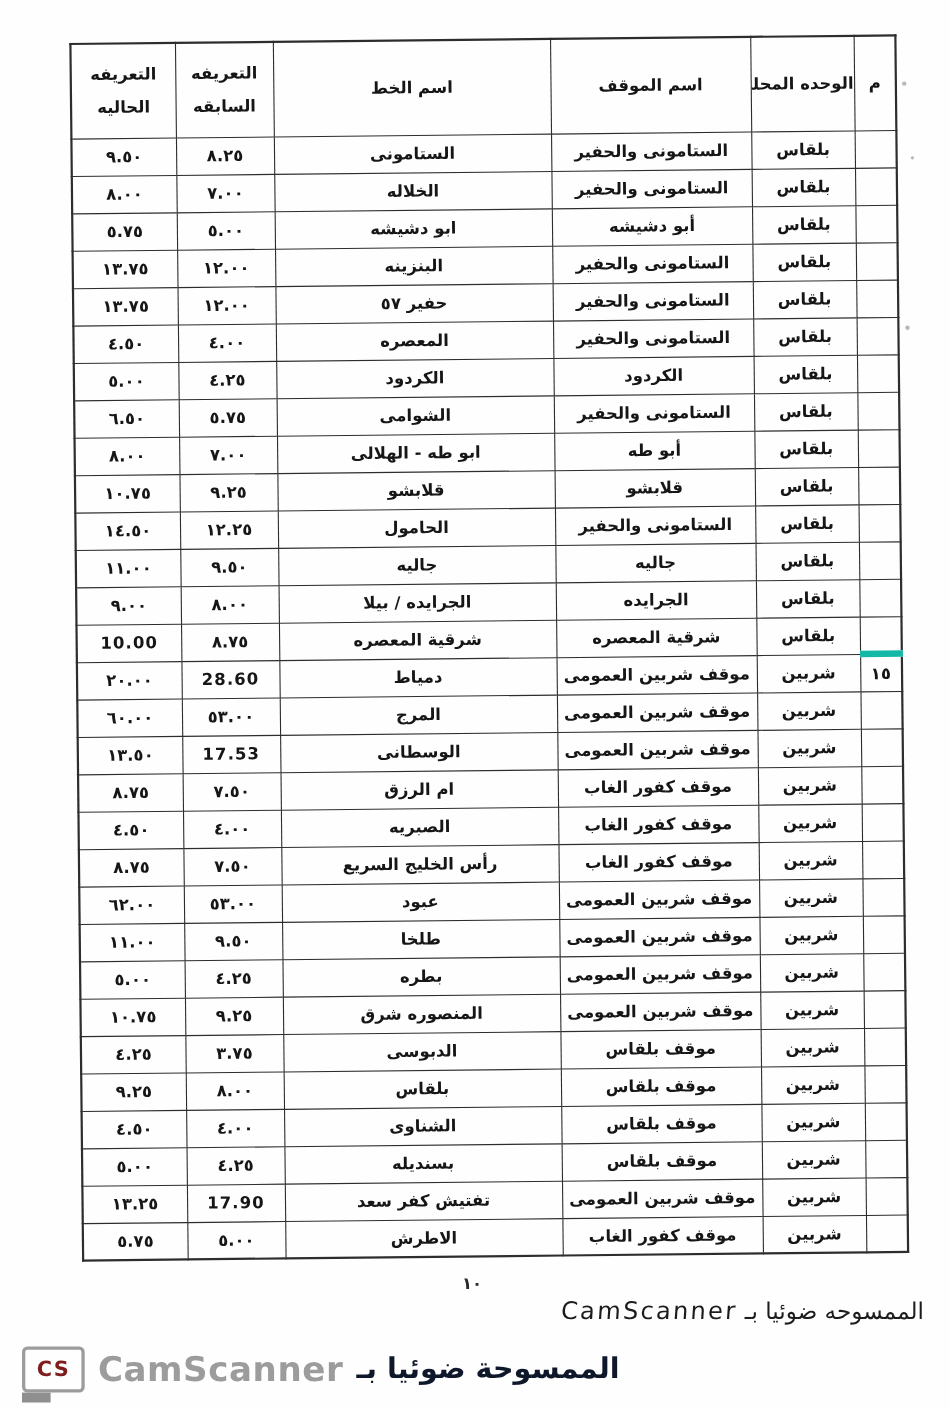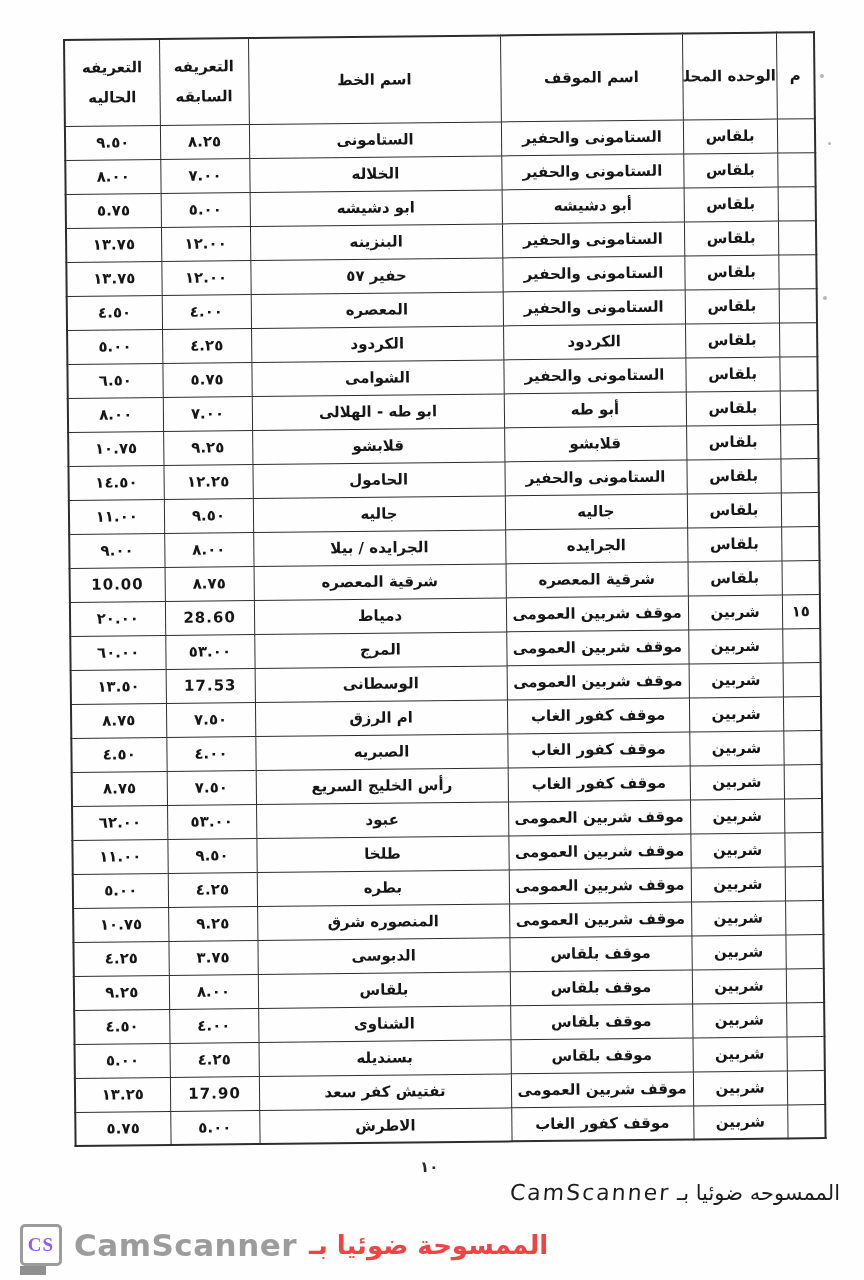--- a/index.html
+++ b/index.html
@@ -43,21 +43,21 @@
   table.tariff thead th { height: 86px; font-weight: 700; font-size: 15px; }
   th.h-line  { font-size: 19px; }
   th.h-stop  { font-size: 15px; }
   th.h-unit  { font-size: 14px; }
   th.h-serial{ font-size: 16px; }
   th .two-line div { line-height: 30px; }
   table.tariff tbody tr { height: 34px; }
   table.tariff tbody td { font-size: 15px; font-weight: 700; }
   td.num { letter-spacing: 1px; font-size: 15px; }
   td.serial-col { border-top: none; border-bottom: none; font-size: 14px; }
-  td.serial-col.serial-divider { border-top: 1px solid #14b8a6; }
+  td.serial-col.serial-divider { border-top: 6px solid #14b8a6; }
   td.unit-col { font-size: 14px; }
   td.stop-col { font-size: 14px; }
   td.line-col { font-size: 15px; }
 
   .page-number {
     position: absolute;
     top: 1158px;
     left: 420px;
     font-size: 15px;
     font-weight: 700;
@@ -87,44 +87,43 @@
     position: absolute;
     top: 1224px;
     left: 20px;
     display: flex;
     align-items: center;
     gap: 12px;
     direction: ltr;
   }
   .cs-logo {
     position: relative;
-    width: 42px;
+    width: 57px;
     height: 42px;
     border: 3px solid #9c9c9c;
     border-radius: 5px;
     display: flex;
     align-items: center;
     justify-content: center;
     font-size: 19px;
     font-weight: 700;
-    color: #8b5cf6;
+    color: #7f1d1d;
     letter-spacing: 1px;
-    font-family: Liberation Serif, serif;
   }
   .cs-logo::after {
     content: "";
     position: absolute;
     left: -3px;
     bottom: -12px;
     width: 26px;
     height: 9px;
     background: #8f8f8f;
   }
   .footer-brand { font-size: 31px; font-weight: 700; color: #9c9c9c; letter-spacing: 0.5px; }
-  .footer-arabic { font-size: 26px; font-weight: 700; color: #ef4444; direction: rtl; }
+  .footer-arabic { font-size: 26px; font-weight: 700; color: #0f172a; direction: rtl; }
 
   .speck { position: absolute; border-radius: 50%; background: #b8b8b8; }
   .speck1 { width: 4px; height: 4px; top: 74px;  left: 820px; }
   .speck2 { width: 3px; height: 3px; top: 142px; left: 828px; }
   .speck3 { width: 4px; height: 4px; top: 296px; left: 823px; }
 </style>
 </head>
 <body>
 
 <div class="page">

